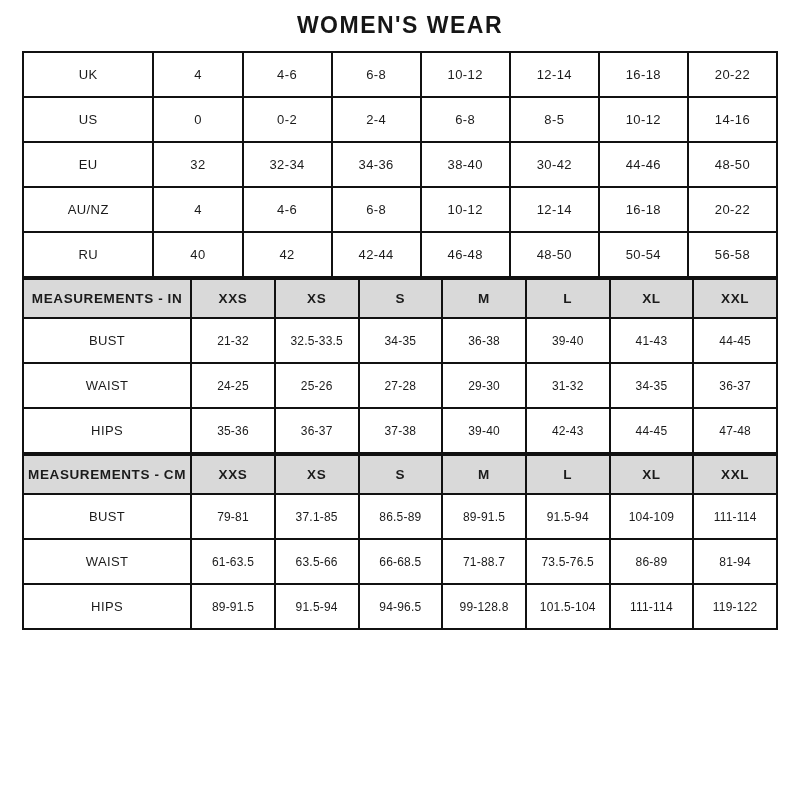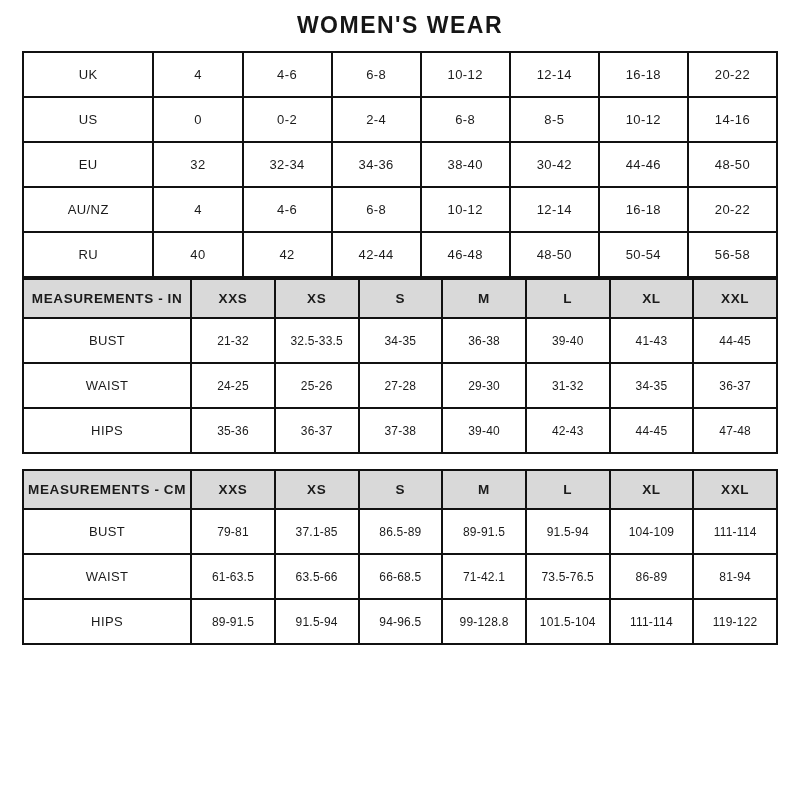--- a/index.html
+++ b/index.html
@@ -37,21 +37,21 @@
   .conv .band td {
     background: #d9d9d9;
     height: 40px;
     font-weight: bold;
     font-size: 14px;
     letter-spacing: 1px;
   }
   .conv col.first { width: 17.3%; }
   
   .meas { }
-  .meas.cm { margin-top: 15px; }
+  .meas.cm { }
   .meas col.first { width: 22.3%; }
   .meas td { height: 45px; }
   .meas .hdr td {
     background: #d9d9d9;
     font-weight: bold;
     font-size: 13.5px;
     height: 39px;
     letter-spacing: 0.6px;
   }
   .meas td.val { font-size: 12px; letter-spacing: 0.2px; border-radius: 9px; }
@@ -213,21 +213,21 @@
       <td class="val">89-91.5</td>
       <td class="val">91.5-94</td>
       <td class="val">104-109</td>
       <td class="val">111-114</td>
     </tr>
     <tr>
       <td>WAIST</td>
       <td class="val">61-63.5</td>
       <td class="val">63.5-66</td>
       <td class="val">66-68.5</td>
-      <td class="val">71-42.1</td>
+      <td class="val">71-88.7</td>
       <td class="val">73.5-76.5</td>
       <td class="val">86-89</td>
       <td class="val">81-94</td>
     </tr>
     <tr>
       <td>HIPS</td>
       <td class="val">89-91.5</td>
       <td class="val">91.5-94</td>
       <td class="val">94-96.5</td>
       <td class="val">99-128.8</td>

